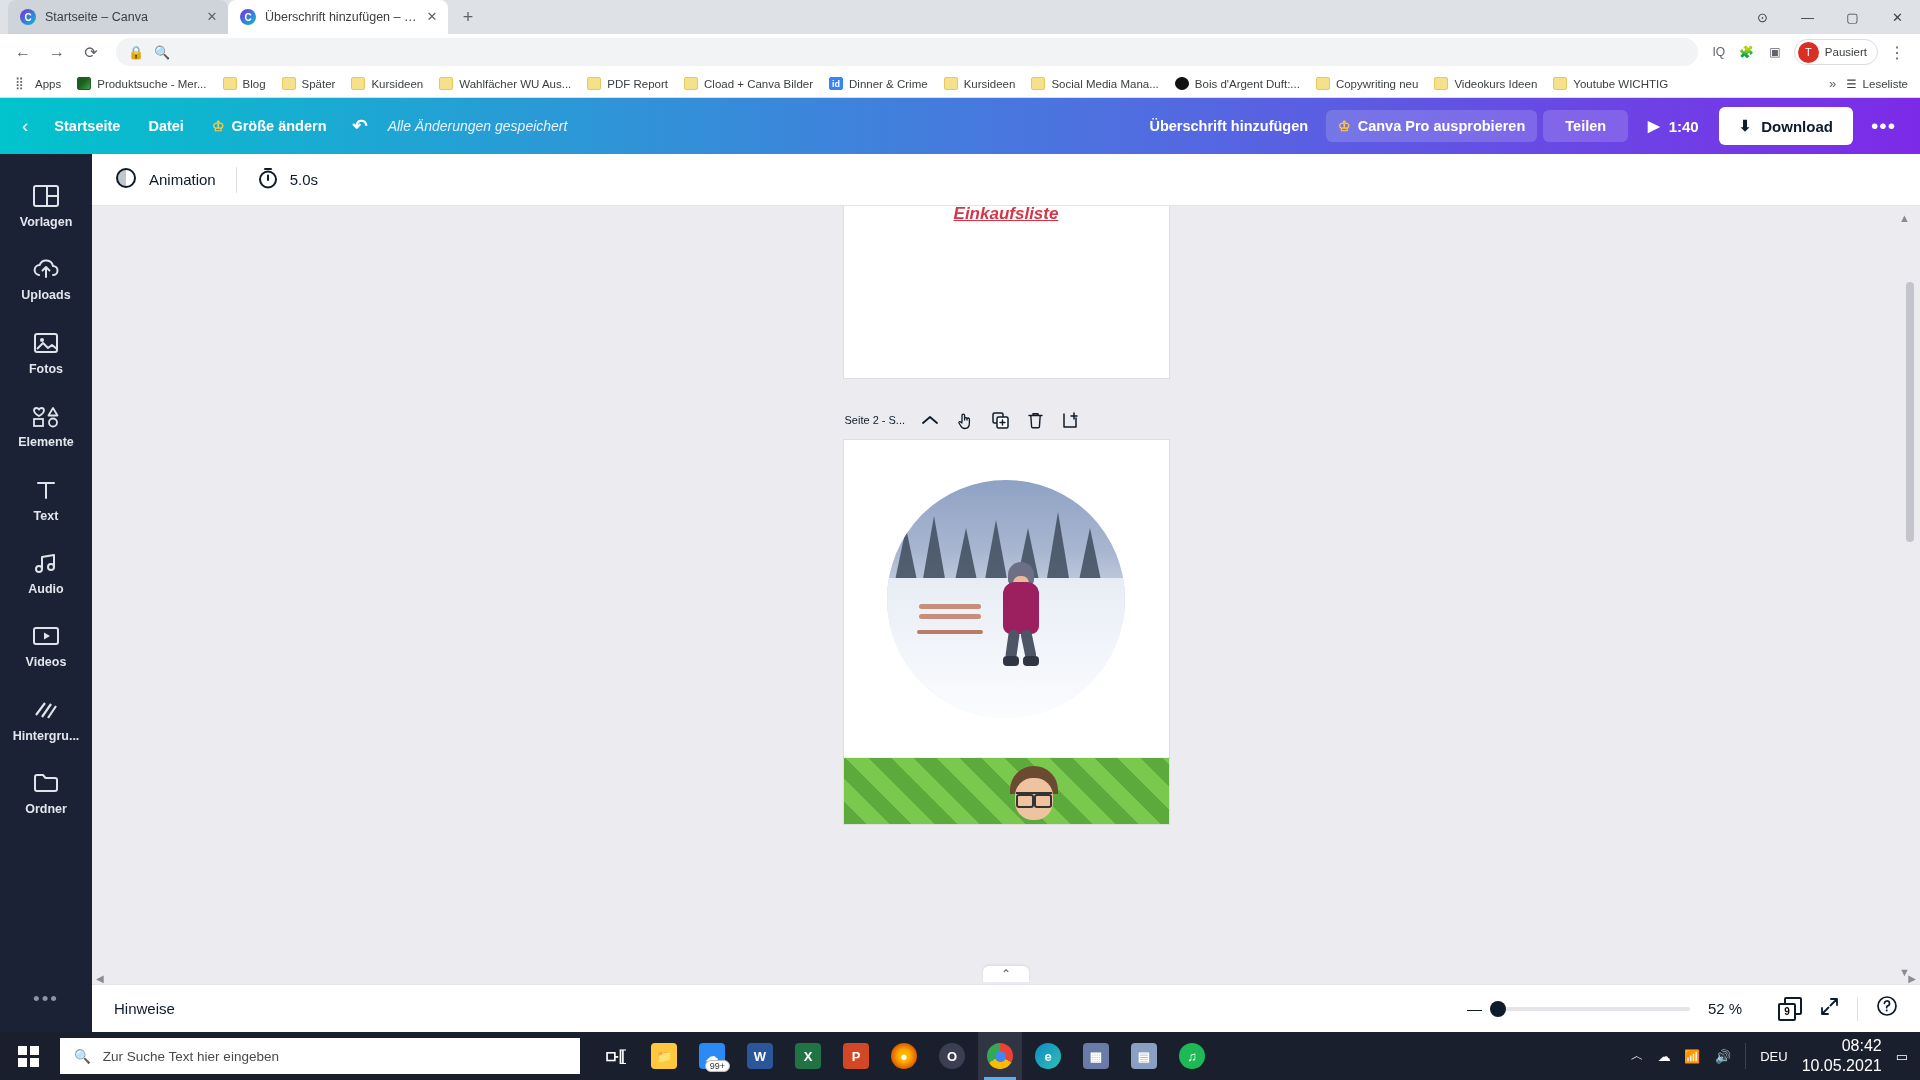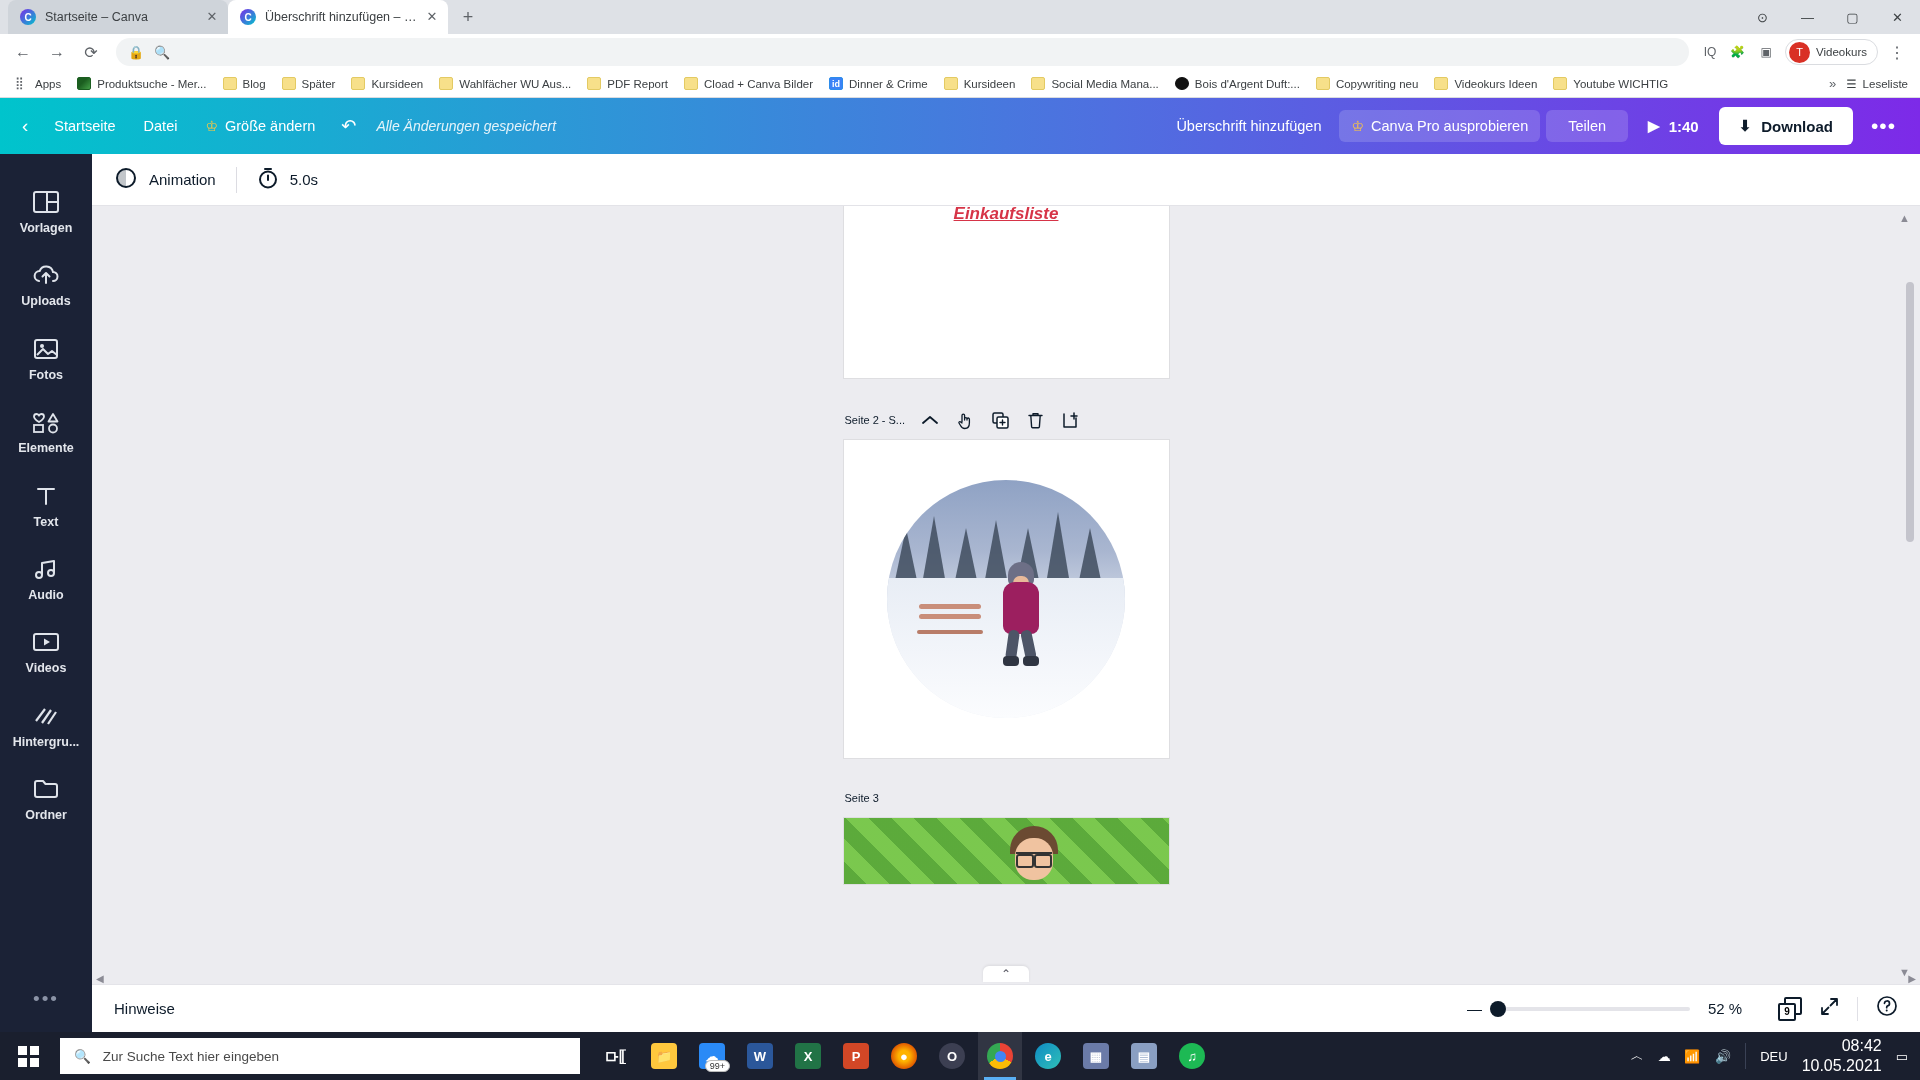--- a/index.html
+++ b/index.html
@@ -84,38 +84,38 @@
   .bm-more { margin-left:auto; color:#5f6368; font-size:13px; padding:0 8px;}
   .leseliste { display:flex;align-items:center;gap:6px;font-size:11.5px;color:#3c4043;padding-right:4px;}
 
   
   .canva-top {
     height: 56px;
     background: linear-gradient(90deg,#00c4cc 0%, #2a9ad6 28%, #4f6fe0 58%, #7d2ae8 100%);
     display: flex; align-items: center; color: #fff; padding: 0 12px;
     gap: 4px;
   }
-  .ct-item { display:flex;align-items:center;gap:7px;font-size:14.5px;font-weight:400;padding:8px 12px;border-radius:6px;white-space:nowrap;}
+  .ct-item { display:flex;align-items:center;gap:7px;font-size:14.5px;font-weight:700;padding:8px 12px;border-radius:6px;white-space:nowrap;}
   .ct-back { font-size:19px;font-weight:400;padding:6px 10px;}
   .ct-icon-btn { padding: 8px 10px; font-size:18px; }
   .ct-saved { font-size:14px; font-style:italic; font-weight:400; opacity:.88; margin-left:6px;}
   .ct-right { margin-left:auto; display:flex;align-items:center;gap:6px;}
   .ct-pro { background:rgba(255,255,255,.16); border-radius:6px; }
   .ct-share { background:rgba(255,255,255,.16); border-radius:6px; padding:8px 22px;}
   .ct-play { display:flex;align-items:center;gap:9px;padding:8px 14px;font-size:15px;font-weight:600;}
   .ct-download { display:flex;align-items:center;gap:10px;background:#fff;color:#0d1b2a;border-radius:6px;padding:10px 20px;font-size:15px;font-weight:600;}
   .ct-dots { font-size:21px; padding:6px 12px; letter-spacing:1px;}
   .crown { color:#ffc83d; font-size:14px; }
 
   .canva-body { display:flex; height: calc(1080px - 34px - 36px - 28px - 56px - 48px); }
 
   .sidebar {
     width: 92px; background:#1b2236; color:#c6cbd6;
     display:flex; flex-direction:column; align-items:center;
-    padding-top: 20px; flex: 0 0 92px;
+    padding-top: 14px; flex: 0 0 92px;
   }
   .sb-item { width: 92px; padding: 13px 2px 12px; text-align:center; }
   .sb-ico { height: 30px; display:flex;align-items:center;justify-content:center; margin-bottom:4px; }
   .sb-label { font-size: 12.5px; font-weight:600; color:#e3e6ec; line-height:1.15; }
   .sb-dots { margin-top:auto; margin-bottom:22px; font-size:19px; color:#8b93a6; letter-spacing:2px;}
 
   .editor {
     flex: 1; background:#ececf0; position:relative; overflow:hidden;
     display:flex; flex-direction:column;
   }
@@ -259,21 +259,21 @@
       <span class="omni-icon">🔒</span>
       <span class="omni-icon">🔍</span>
     </div>
     <div class="ext-icons">
       <span>IQ</span>
       <span>🧩</span>
       <span>▣</span>
     </div>
     <div class="profile-pill">
       <span class="av">T</span>
-      <span>Videokurs</span>
+      <span>Pausiert</span>
     </div>
     <div class="nav-btn">⋮</div>
   </div>
 
   <div class="bookmarks">
     <div class="bm">
       <span class="bm-ico grid">⣿</span>
       <span>Apps</span>
     </div>
     <div class="bm">
@@ -546,23 +546,20 @@
                   <div class="face"></div>
                   <div class="coat"></div>
                 <div class="legL"></div>
                   <div class="legR"></div>
                 <div class="bootL"></div>
                   <div class="bootR"></div>
               </div>
             </div>
           </div>
 
-          <div class="page-head" style="margin-top:20px;">
-            <span class="pname">Seite 3</span>
-          </div>
 
           <div class="page-card page3">
             <div class="p3-bg"></div>
             <div class="p3-person">
               <div class="p3-hair"></div>
                 <div class="p3-face"></div>
                 <div class="p3-glass"></div>
             </div>
           </div>
 

